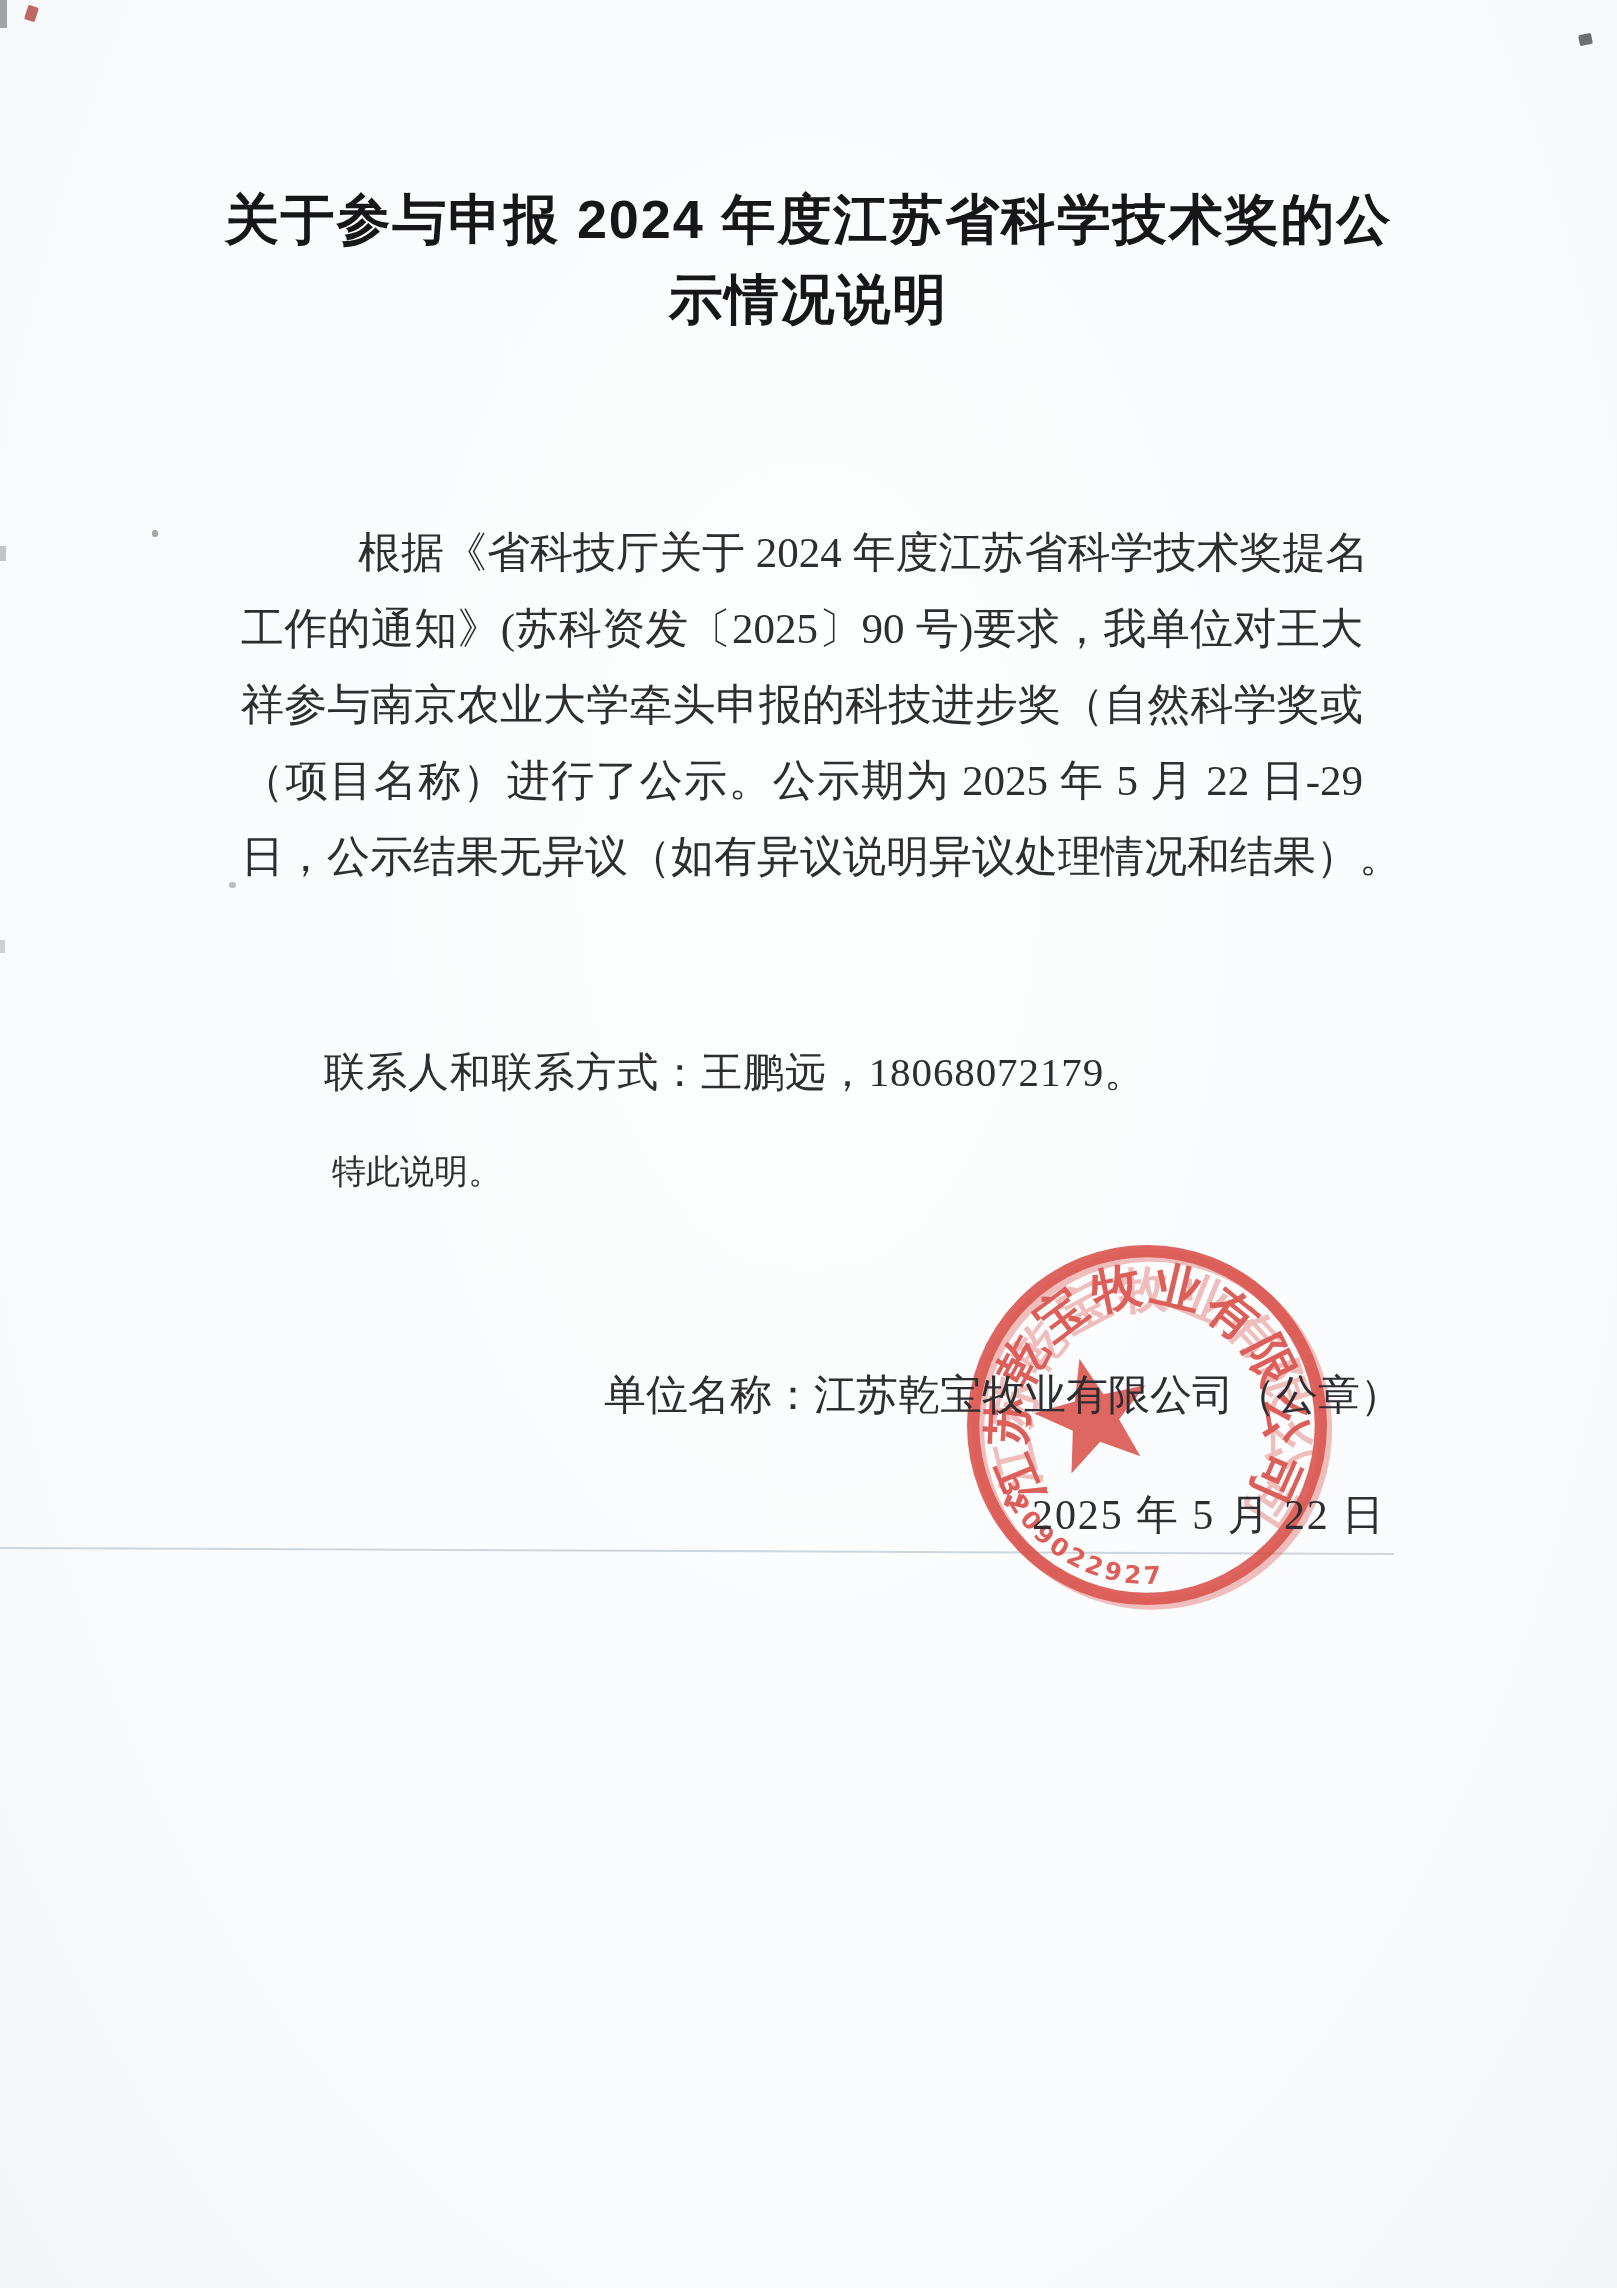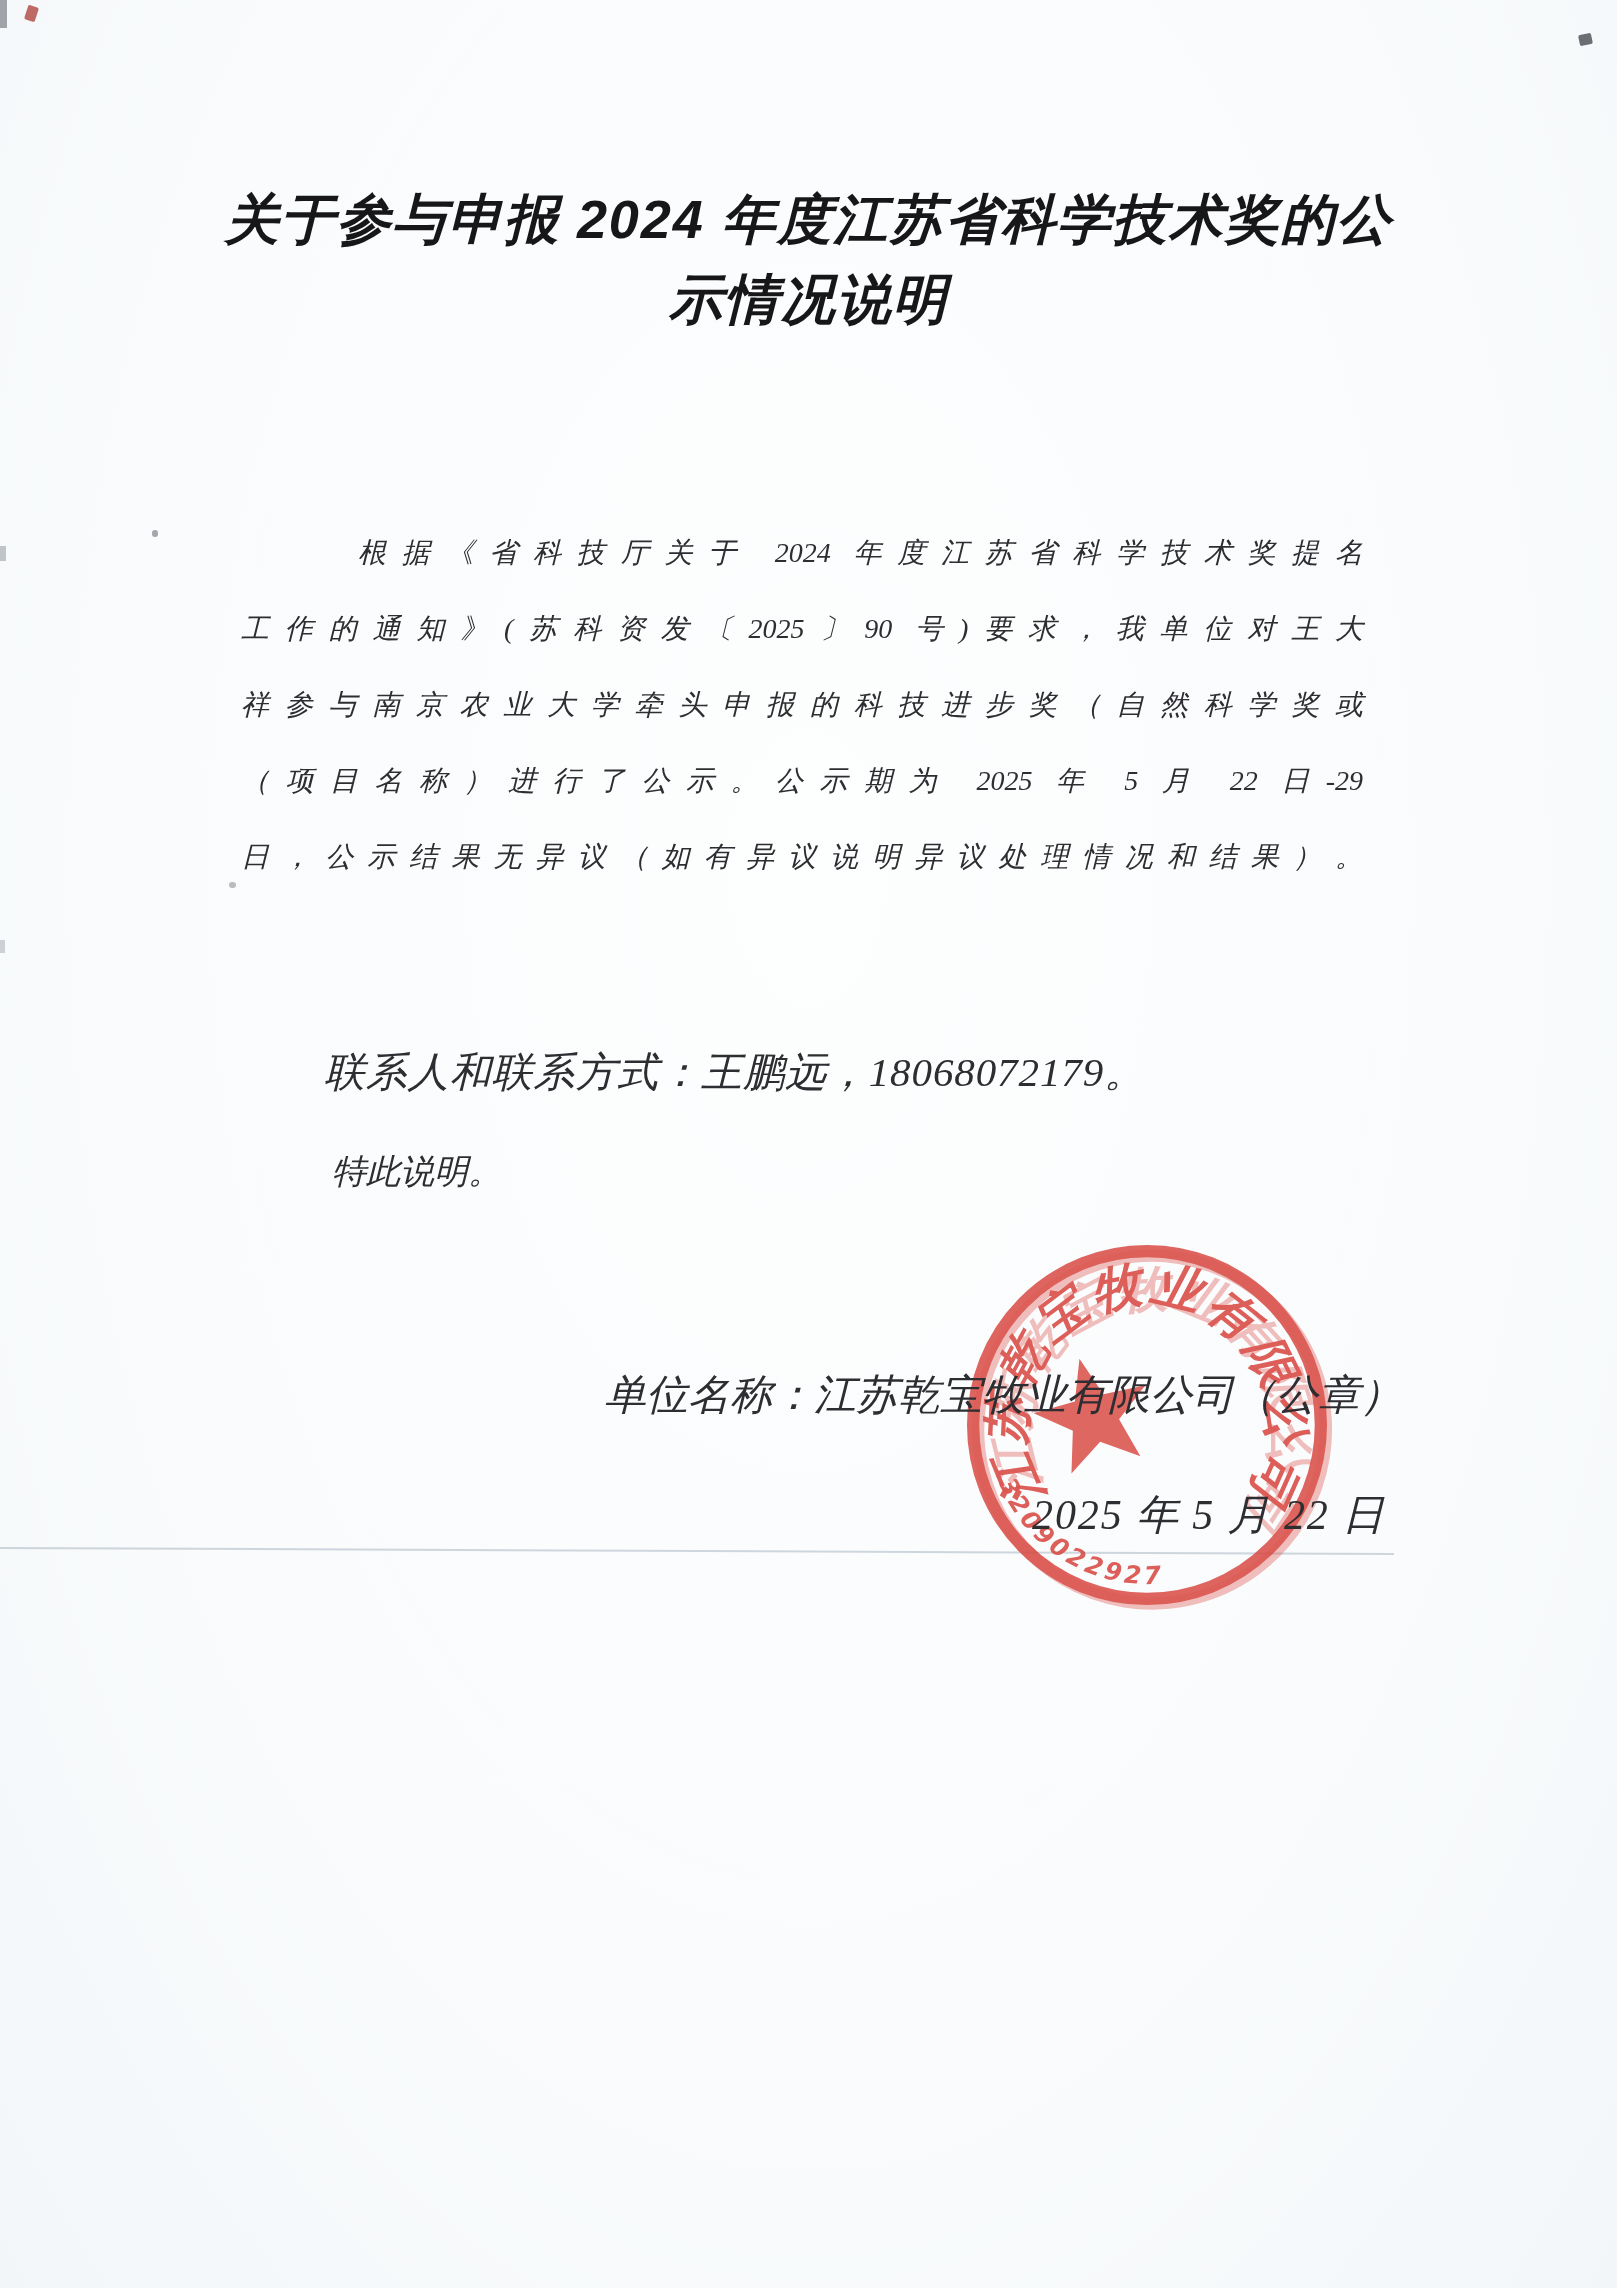--- a/index.html
+++ b/index.html
@@ -4,35 +4,34 @@
 <style>
   html,body{margin:0;padding:0;background:#e9ebee;}
   .page{
     position:relative;
     width:1617px;height:2289px;
     margin:0 auto;
     background:radial-gradient(ellipse at 50% 38%, #fdfefe 0%, #f9fbfc 62%, #f3f6f9 100%);
     overflow:hidden;
     font-family:"Liberation Serif", serif;
     color:#2f2f33;
-    font-style:italic;
   }
   
   .title-block{
     position:absolute;left:0;top:179px;width:100%;
     text-align:center;
     font-family:"Liberation Sans", sans-serif;
     font-weight:700;color:#17171a;
     font-size:54px;line-height:80px;
     letter-spacing:1.9px;
   }
   
   .body-block{
     position:absolute;left:241px;top:515px;width:1122px;
-    font-size:28px;line-height:76px;color:#2e2e32;
+    font-size:43px;line-height:76px;color:#2e2e32;
   }
   .body-line{
     text-align:justify;
     text-align-last:justify;
     text-justify:inter-character;
     height:76px;white-space:nowrap;
   }
   .body-line.indent{ text-indent:117px; }
   .free-line{
     position:absolute;white-space:nowrap;color:#2e2e32;

